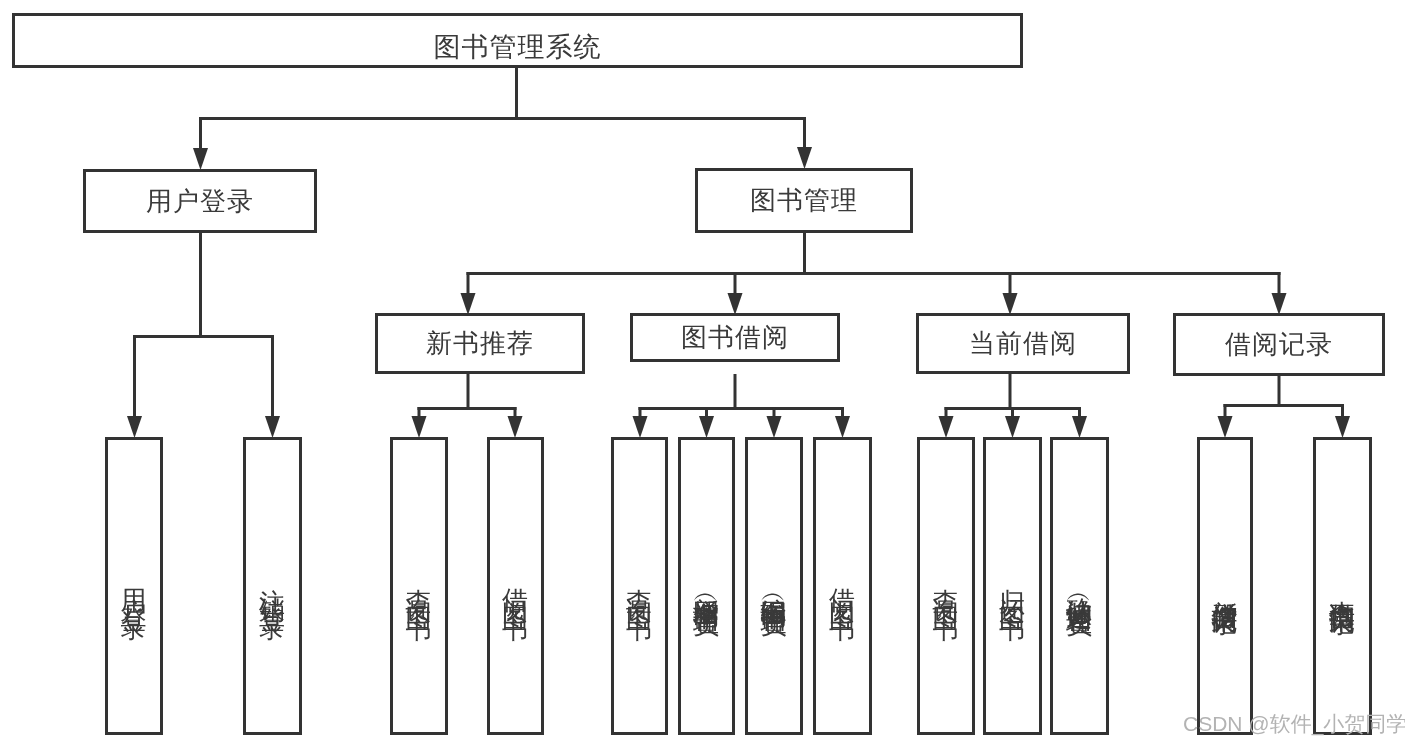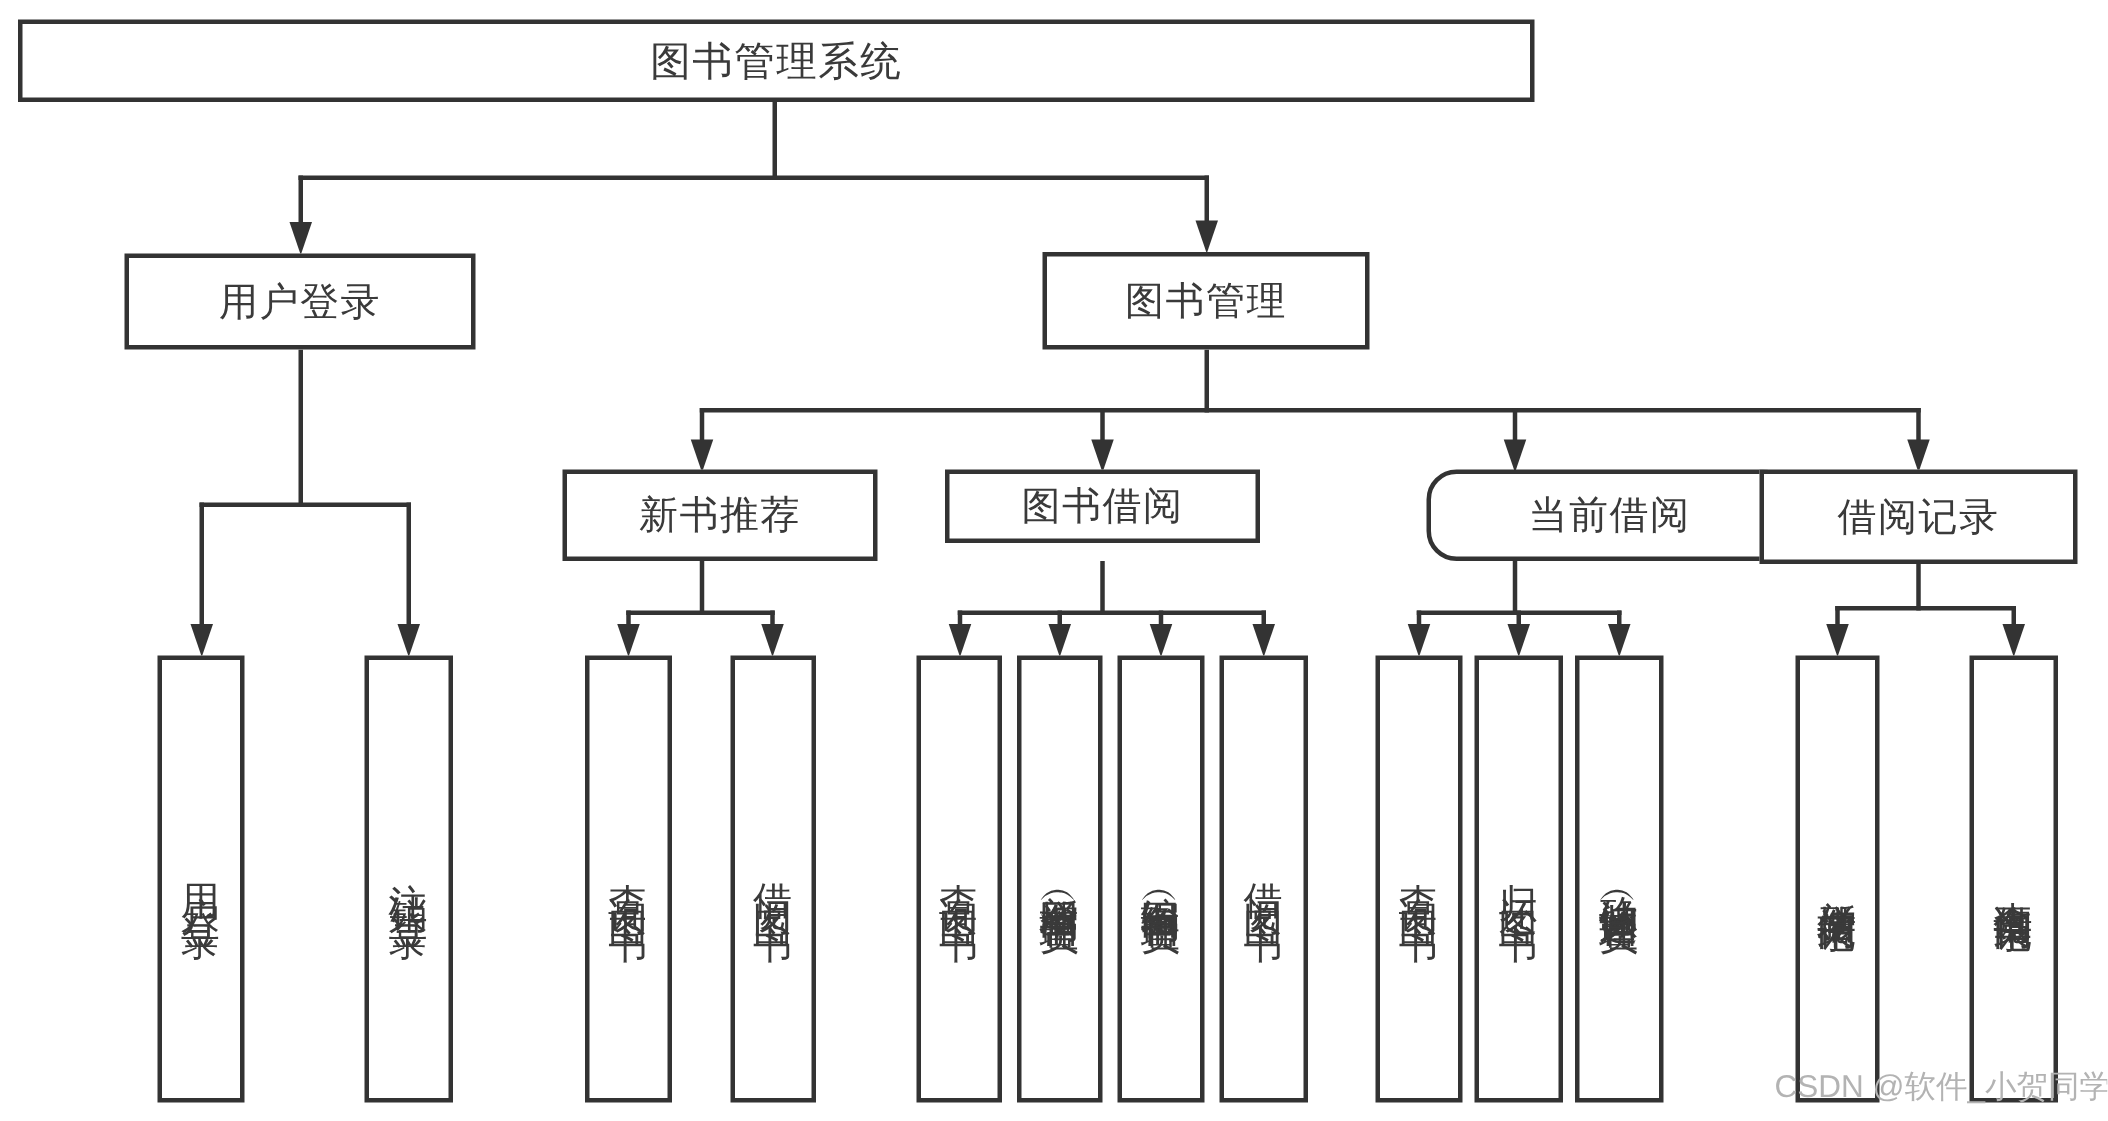--- a/index.html
+++ b/index.html
@@ -91,38 +91,38 @@
       <line x1="1012.5" y1="407" x2="1012.5" y2="424" stroke="#333333" stroke-width="3"></line>
       <polygon points="1005,416 1020,416 1012.5,438" fill="#333333"></polygon>
       <line x1="1079.5" y1="407" x2="1079.5" y2="424" stroke="#333333" stroke-width="3"></line>
       <polygon points="1072,416 1087,416 1079.5,438" fill="#333333"></polygon>
       <line x1="1225" y1="404" x2="1225" y2="424" stroke="#333333" stroke-width="3"></line>
       <polygon points="1217.5,416 1232.5,416 1225,438" fill="#333333"></polygon>
       <line x1="1342.5" y1="404" x2="1342.5" y2="424" stroke="#333333" stroke-width="3"></line>
       <polygon points="1335,416 1350,416 1342.5,438" fill="#333333"></polygon>
     </svg>
 
-  <div class="box h root" style="left:12px;top:13px;width:1011px;height:55px;">
+  <div class="box h root" style="left:12px;top:13px;width:1011px;height:55px;align-items:flex-end;">
     <span>图书管理系统</span>
   </div>
 
   <div class="box h" style="left:83px;top:169px;width:234px;height:64px;">
     <span>用户登录</span>
   </div>
   <div class="box h" style="left:695px;top:168px;width:218px;height:65px;">
     <span>图书管理</span>
   </div>
 
   <div class="box h" style="left:363px;top:313px;width:210px;height:61px;margin-left:12px;">
     <span>新书推荐</span>
   </div>
   <div class="box h" style="left:630px;top:313px;width:210px;height:49px;">
     <span>图书借阅</span>
   </div>
-  <div class="box h" style="left:951px;top:313px;width:244px;height:61px;border-radius:20px;">
+  <div class="box h" style="left:916px;top:313px;width:214px;height:61px;">
     <span>当前借阅</span>
   </div>
   <div class="box h" style="left:1173px;top:313px;width:212px;height:63px;">
     <span>借阅记录</span>
   </div>
 
   <div class="box v" style="left:105px;top:437px;width:58px;height:298px;">
     <span>用户登录</span>
   </div>
   <div class="box v" style="left:243px;top:437px;width:59px;height:298px;">

